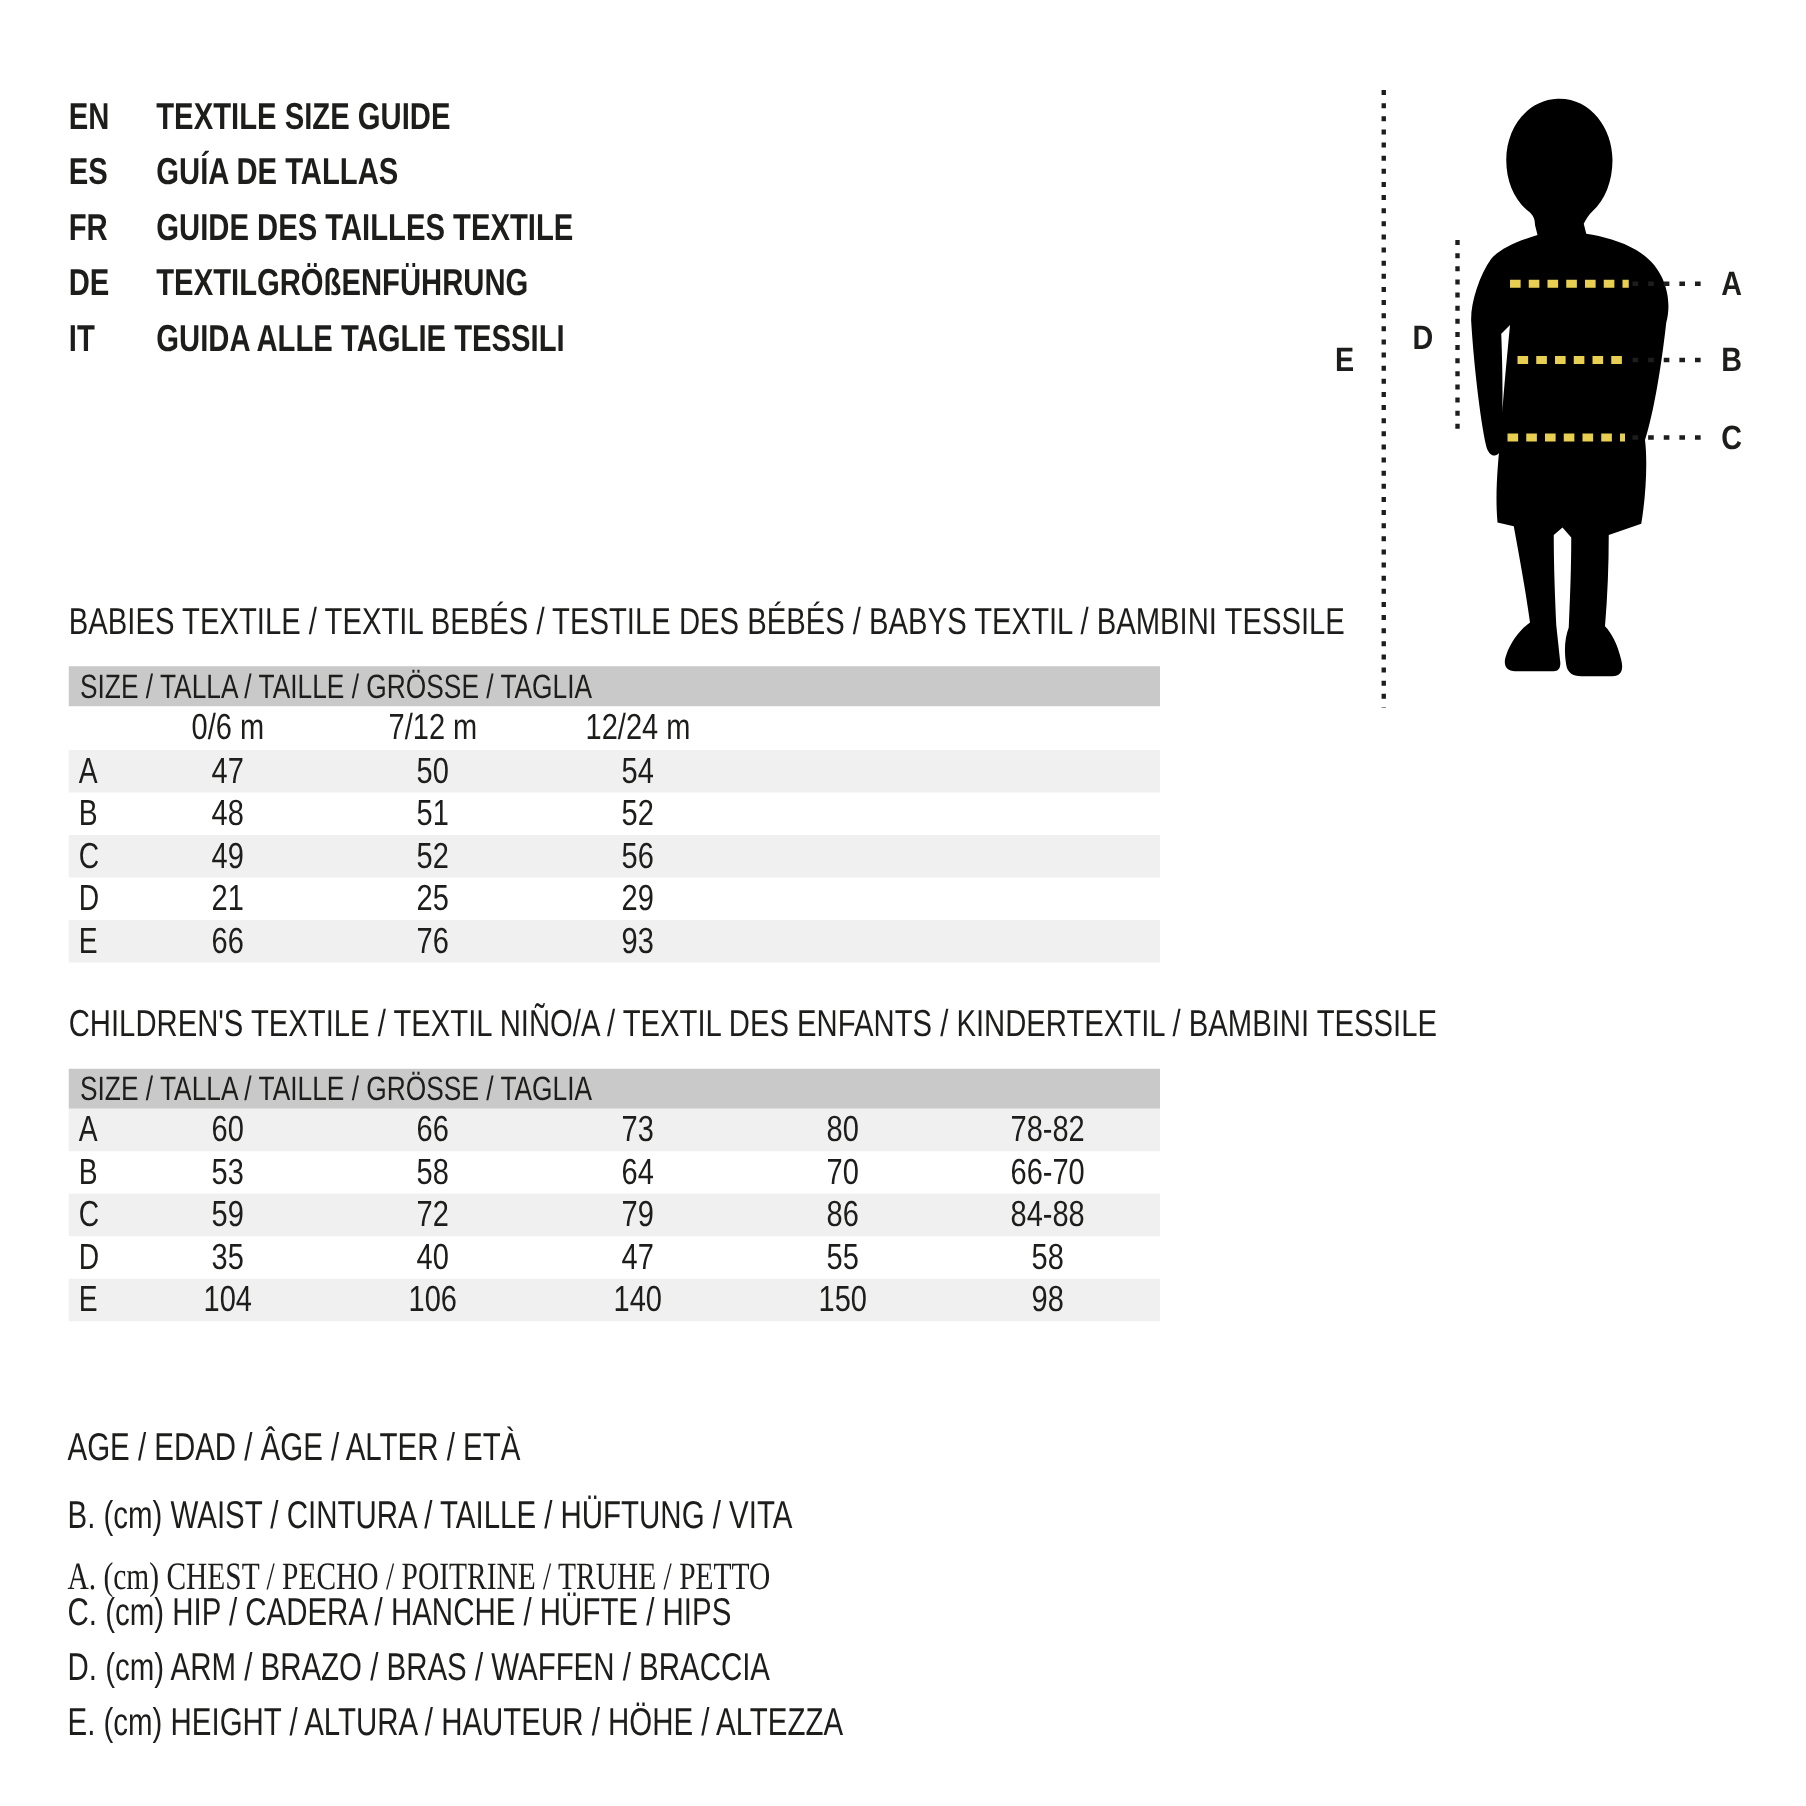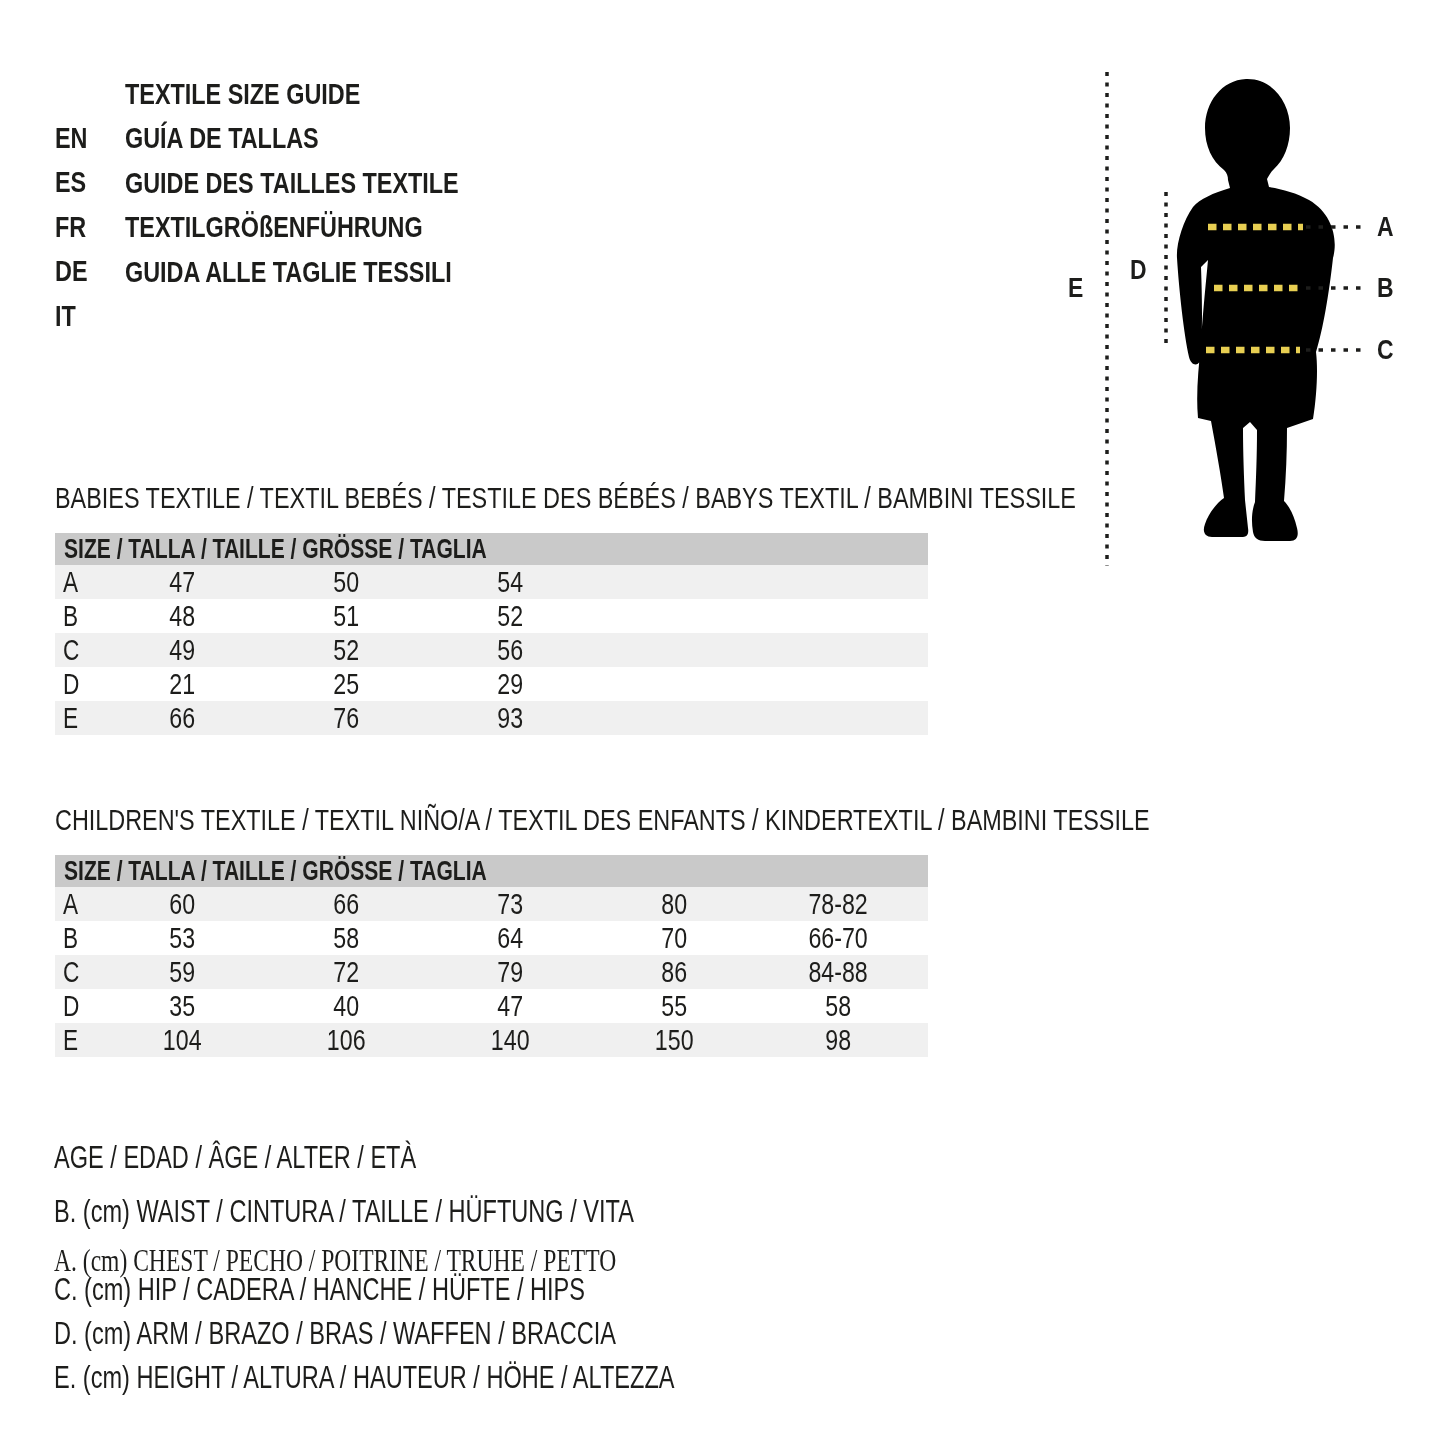--- a/index.html
+++ b/index.html
@@ -5,29 +5,29 @@
   html,body{margin:0;padding:0;background:#fff;}
   .canvas{
     position:relative;width:1445px;height:1445px;background:#ffffff;
     font-family:"Liberation Sans",sans-serif;color:#1d1d1b;overflow:hidden;
   }
   .t{display:inline-block;transform:scaleX(.78);transform-origin:0 50%;white-space:nowrap;}
   .tc{display:inline-block;transform:scaleX(.8);white-space:nowrap;}
 
   
   .lang-row{position:absolute;left:55px;height:32px;line-height:32px;font-size:30px;font-weight:bold;}
-  .lang-code{position:absolute;left:0;top:0;margin-top:44px;}
+  .lang-code{position:absolute;left:0;top:0;}
   .lang-title{position:absolute;left:70px;top:0;}
 
   
   .section-title{position:absolute;left:55px;height:34px;line-height:34px;font-size:30px;font-weight:normal;}
 
   
   .table{position:absolute;left:55px;width:873px;font-size:29px;}
-  .size-bar{height:32px;background:#c9c9c9;display:flex;align-items:center;padding-left:9px;box-sizing:border-box;font-size:27px;font-weight:bold;}
+  .size-bar{height:32px;background:#c9c9c9;display:flex;align-items:center;padding-left:9px;box-sizing:border-box;font-size:27px;font-weight:normal;}
   .cols{height:35px;display:flex;align-items:center;}
   .row{height:34px;display:flex;align-items:center;}
   .row.odd{background:#f0f0f0;}
   .cell-l{width:45px;padding-left:8px;box-sizing:border-box;}
   .cell-c{width:164px;text-align:center;}
 
   
   .legend-line{position:absolute;left:54px;height:30px;line-height:30px;font-size:31px;}
 
   
@@ -129,20 +129,26 @@
   <div class="fig-label" style="left:1068px;top:274px;"><span class="t">E</span></div>
 
   <div class="section-title" style="top:481px;">
     <span class="t">BABIES TEXTILE / TEXTIL BEBÉS / TESTILE DES BÉBÉS / BABYS TEXTIL / BAMBINI TESSILE</span>
   </div>
 
   <div class="table" style="top:533px;">
     <div class="size-bar">
       <span class="t">SIZE / TALLA / TAILLE / GRÖSSE / TAGLIA</span>
     </div>
+    <div class="cols">
+      <span class="cell-l"></span>
+      <span class="cell-c"><span class="tc">0/6 m</span></span>
+      <span class="cell-c"><span class="tc">7/12 m</span></span>
+      <span class="cell-c"><span class="tc">12/24 m</span></span>
+    </div>
     <div class="row odd">
       <span class="cell-l"><span class="t">A</span></span>
       <span class="cell-c"><span class="tc">47</span></span>
       <span class="cell-c"><span class="tc">50</span></span>
       <span class="cell-c"><span class="tc">54</span></span>
     </div>
     <div class="row">
       <span class="cell-l"><span class="t">B</span></span>
       <span class="cell-c"><span class="tc">48</span></span>
       <span class="cell-c"><span class="tc">51</span></span>

